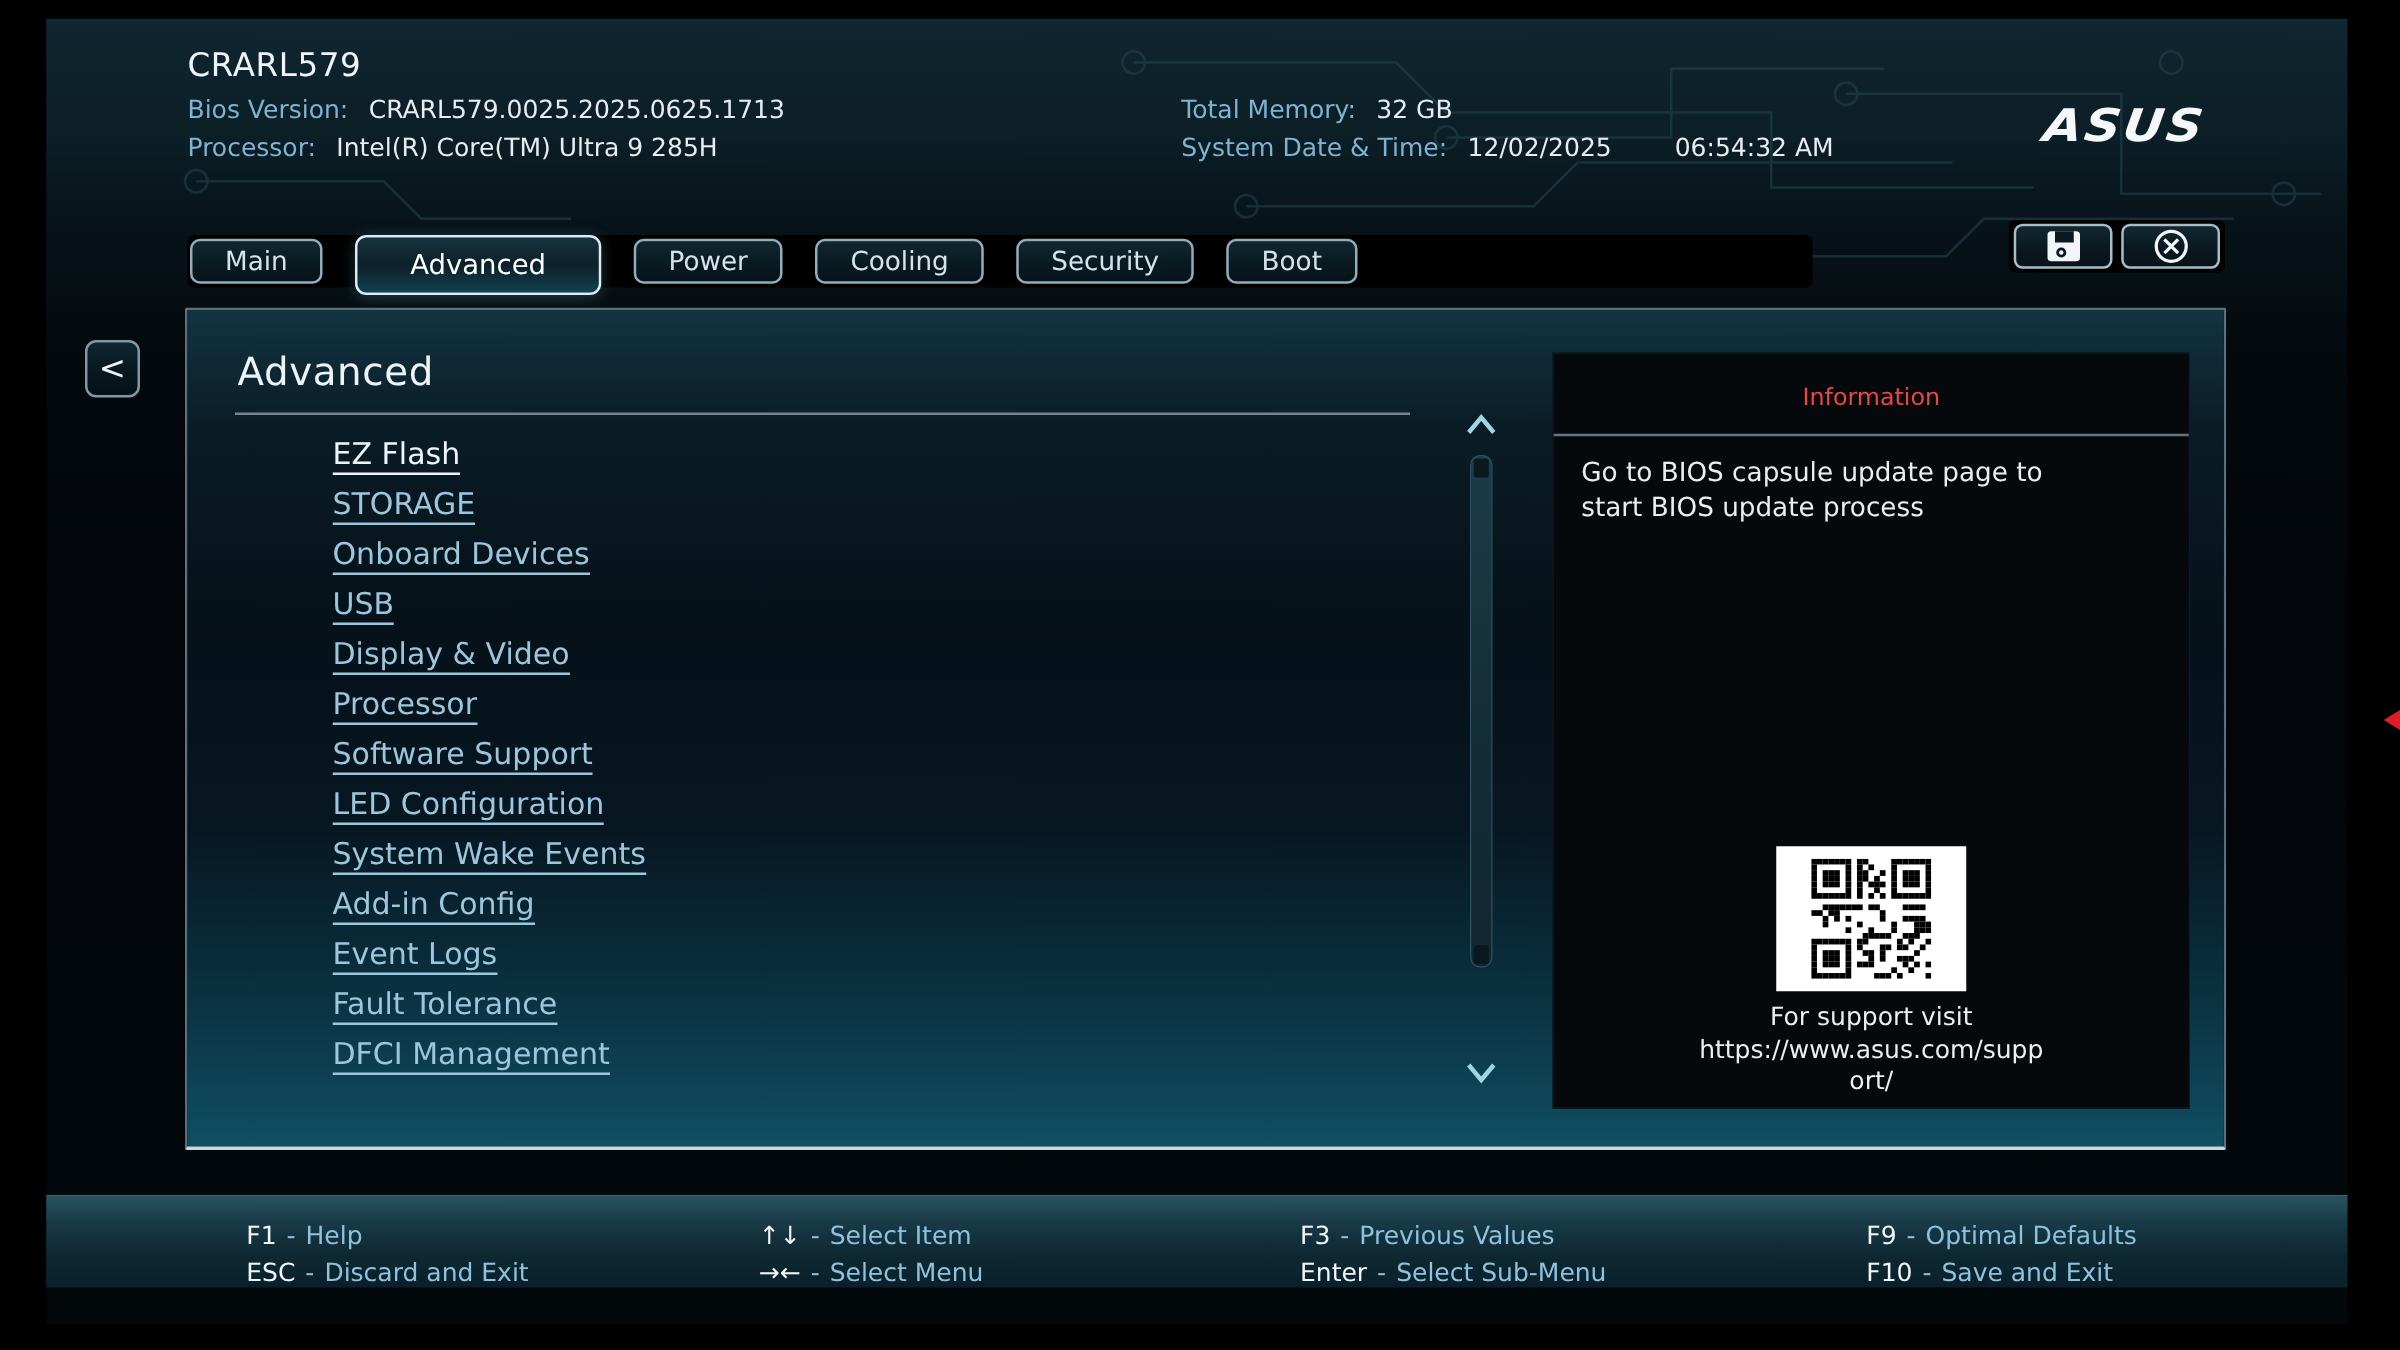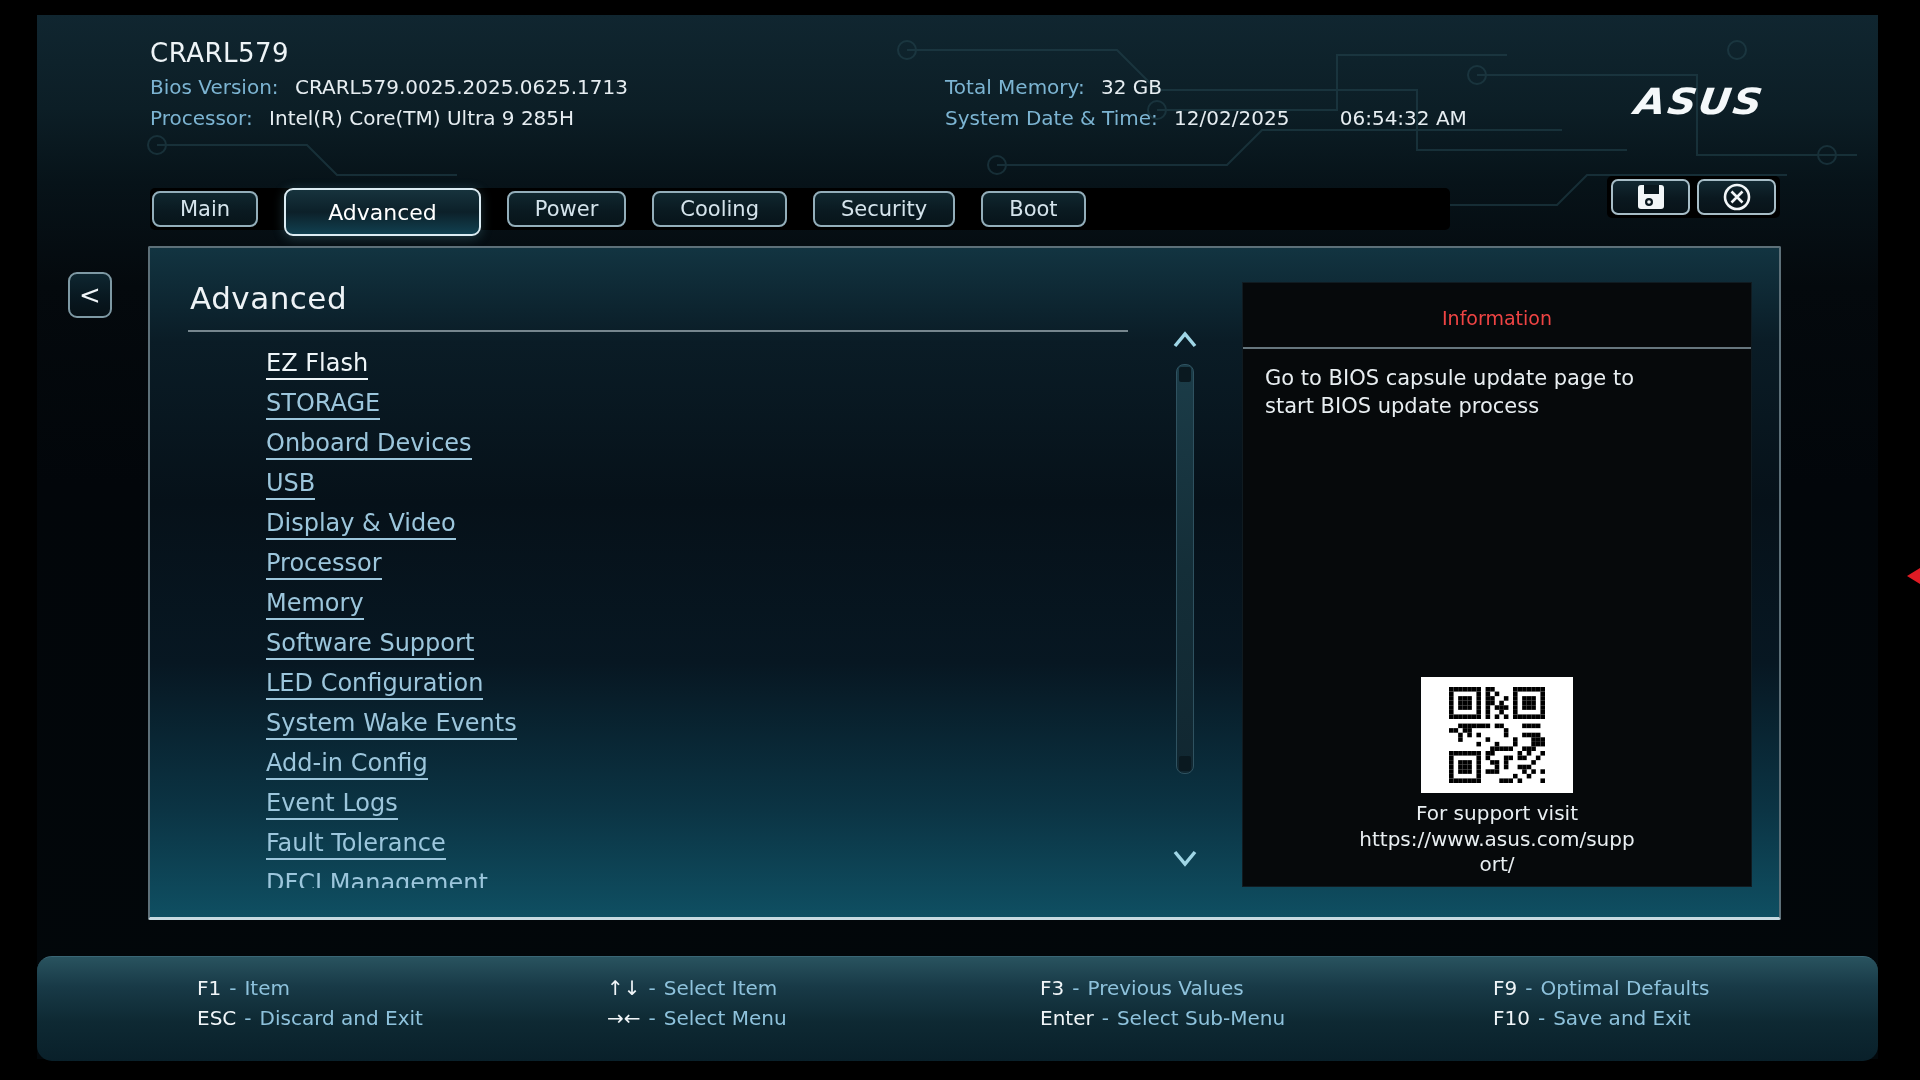--- a/index.html
+++ b/index.html
@@ -87,24 +87,23 @@
     background:#06090b; border:1px solid #101b21;
   }
   .info-title { margin-top:24px; text-align:center; color:#ef4444; font-size:19px; }
   .info-divider { margin-top:18px; width:100%; height:2px; background:#66767e; }
   .info-body { margin:16px 20px 0 22px; color:#e8eef1; font-size:21px; line-height:1.32; }
   .qr-box { position:absolute; left:50%; transform:translateX(-50%); top:394px; width:152px; height:116px; background:#fff; display:flex; align-items:center; justify-content:center; }
   .support { position:absolute; left:0; top:518px; width:100%; text-align:center; color:#e9eff2; font-size:20px; line-height:1.28; }
 
   
   .bottom-band {
-    position:absolute; left:37px; top:956px; width:1841px; height:105px;
+    position:absolute; left:37px; top:956px; width:1841px; height:74px;
     border-top:1px solid #3a6675;
     background:linear-gradient(180deg,#29535f 0%,#183a47 28%,#0e2933 62%,#09202a 100%);
-    border-radius:15px;
   }
   .hk-col { position:absolute; top:16px; }
   .hk { height:30px; display:flex; align-items:center; font-size:20px; white-space:nowrap; }
   .hk-key { color:#f0f5f8; }
   .hk-sep { color:#8ec2dc; margin:0 8px; }
   .hk-desc { color:#8ec2dc; }
   .version-line { position:absolute; left:0; bottom:5px; width:100%; text-align:center; color:#e3ebef; font-size:21px; }
 
   .red-artifact {
     position:absolute; right:0; top:568px; width:0; height:0;
@@ -202,23 +201,20 @@
           <span class="menu-label">Onboard Devices</span>
         </div>
       <div class="menu-item">
           <span class="menu-label">USB</span>
         </div>
       <div class="menu-item">
           <span class="menu-label">Display &amp; Video</span>
         </div>
       <div class="menu-item">
           <span class="menu-label">Processor</span>
-        </div>
-      <div class="menu-item">
-          <span class="menu-label">Memory</span>
         </div>
       <div class="menu-item">
           <span class="menu-label">Software Support</span>
         </div>
       <div class="menu-item">
           <span class="menu-label">LED Configuration</span>
         </div>
       <div class="menu-item">
           <span class="menu-label">System Wake Events</span>
         </div>
@@ -461,21 +457,21 @@
         <div>ort/</div>
       </div>
     </div>
   </div>
 
   <div class="bottom-band">
     <div class="hk-col" style="left:160px">
       <div class="hk">
         <span class="hk-key">F1</span>
         <span class="hk-sep">-</span>
-        <span class="hk-desc">Item</span>
+        <span class="hk-desc">Help</span>
       </div>
       <div class="hk">
         <span class="hk-key">ESC</span>
         <span class="hk-sep">-</span>
         <span class="hk-desc">Discard and Exit</span>
       </div>
     </div>
     <div class="hk-col" style="left:570px">
       <div class="hk">
         <span class="hk-key">↑↓</span>

